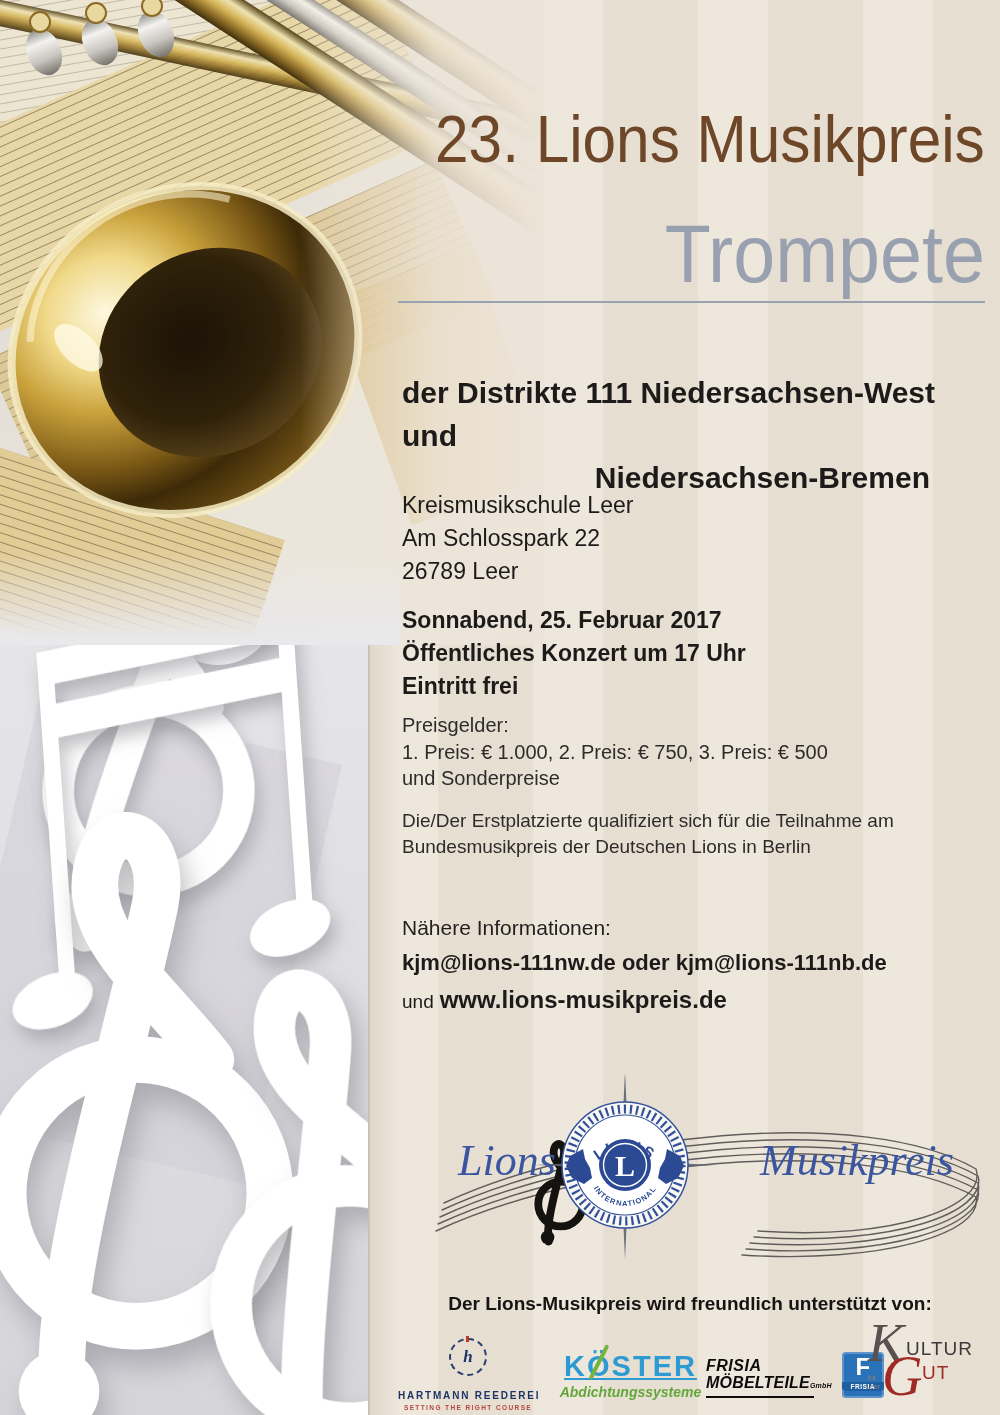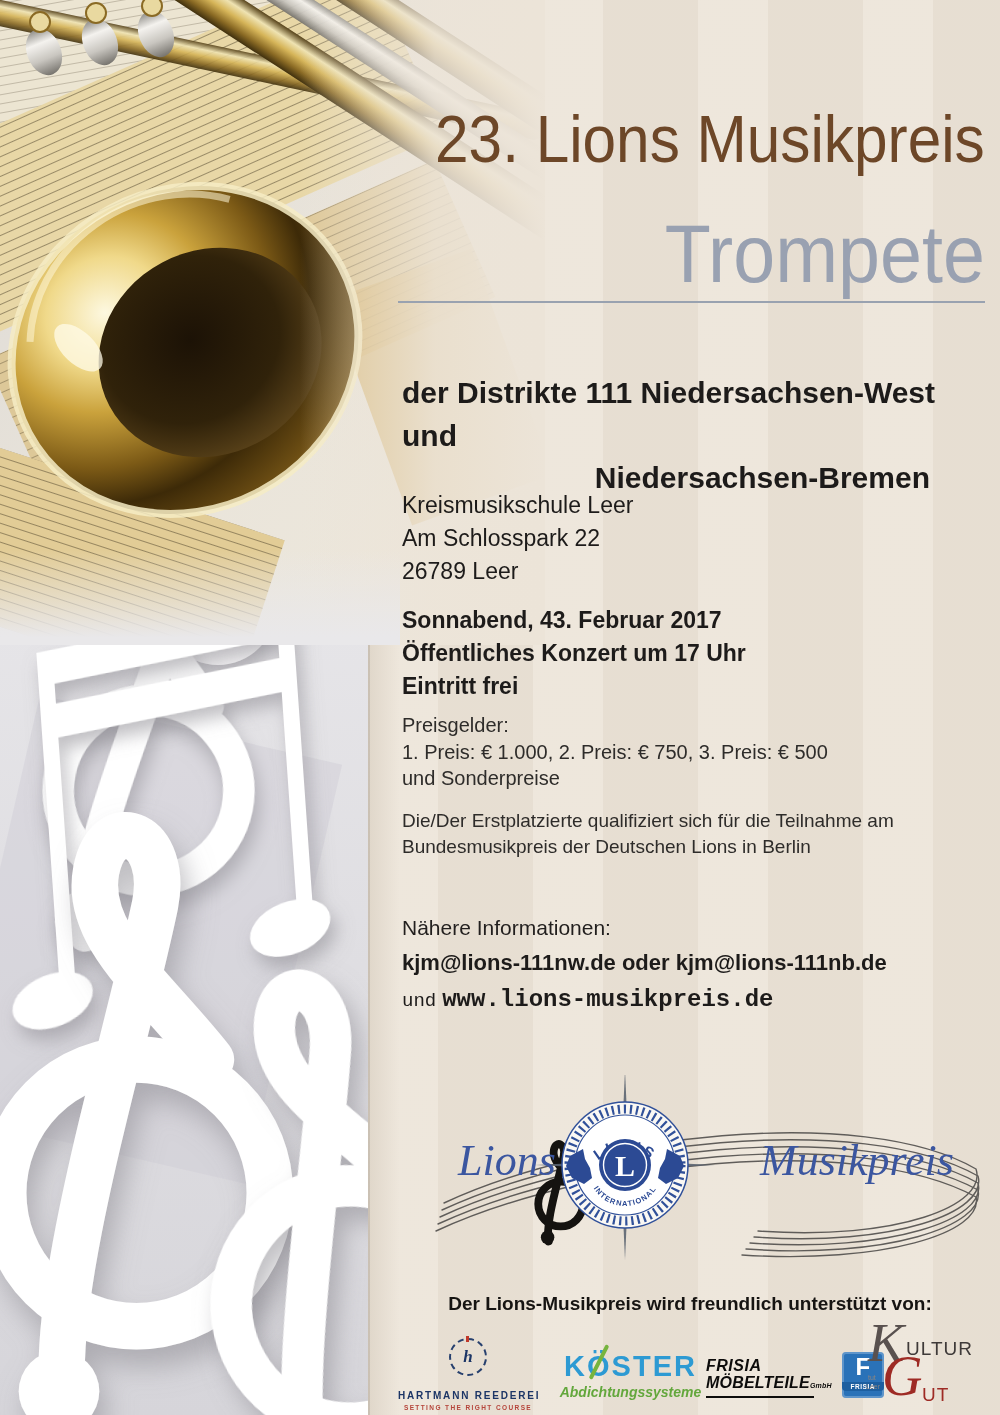--- a/index.html
+++ b/index.html
@@ -36,53 +36,53 @@
     transform:scaleX(.92);transform-origin:100% 50%;white-space:nowrap;z-index:3;}
   .title-rule{left:398px;right:15px;top:301px;height:2px;background:#99a2b0;z-index:3;}
   .heading-block{left:402px;top:372px;width:540px;font-size:30px;font-weight:700;line-height:1.42;z-index:3;}
   .heading-block .l2{text-align:right;padding-right:12px;}
   .venue-block{left:402px;top:489px;font-size:23px;font-weight:400;line-height:1.44;z-index:3;}
   .event-block{left:402px;top:604px;font-size:23px;font-weight:700;line-height:1.44;z-index:3;}
   .prize-block{left:402px;top:712px;font-size:20px;font-weight:400;line-height:1.33;color:#2e2c2a;z-index:3;}
   .qualify-block{left:402px;top:808px;font-size:19px;font-weight:400;line-height:1.38;color:#2e2c2a;z-index:3;}
   .contact-label{left:402px;top:916px;font-size:21px;font-weight:400;color:#221f1e;z-index:3;}
   .contact-emails{left:402px;top:950px;font-size:22px;font-weight:700;z-index:3;}
-  .contact-web{left:402px;top:986px;font-size:24px;font-weight:700;z-index:3;font-family:Liberation Mono, monospace;}
+  .contact-web{left:402px;top:986px;font-size:24px;font-weight:700;z-index:3;}
   .contact-web .prefix{font-size:19px;font-weight:400;margin-right:6px;}
   .support-heading{left:390px;top:1293px;width:600px;text-align:center;font-size:19px;font-weight:600;color:#161412;z-index:3;}
   
   .sponsor{z-index:3;}
   .hartmann{left:398px;top:1338px;width:140px;text-align:center;}
   .hartmann .ring{width:34px;height:34px;margin:0 auto;border:2px dashed #27406e;border-radius:50%;
     position:relative;display:flex;align-items:center;justify-content:center;}
   .hartmann .ring .tick{position:absolute;top:-4px;left:15px;width:3px;height:6px;background:#c0392b;}
   .hartmann .mono{font-family:"Liberation Serif",serif;font-style:italic;font-weight:700;font-size:17px;color:#1c3566;}
   .hartmann .name{margin-top:14px;font-size:10px;font-weight:700;letter-spacing:1.8px;color:#1c3566;white-space:nowrap;}
   .hartmann .tagline{margin-top:3px;font-size:6.5px;font-weight:700;letter-spacing:1.4px;color:#b5443a;white-space:nowrap;}
   .koester{left:548px;top:1350px;width:165px;text-align:center;}
-  .koester .wordmark{position:relative;display:inline-block;font-size:29px;font-weight:800;letter-spacing:2px;color:#2d9ad3;}
+  .koester .wordmark{position:relative;display:inline-block;font-size:29px;font-weight:800;letter-spacing:2px;color:#2d9ad3;text-decoration:underline;}
   .koester .slash{position:absolute;left:33px;top:-7px;width:4px;height:38px;background:#76b43e;transform:rotate(27deg);border-radius:2px;}
   .koester .sub{margin-top:1px;font-size:14px;font-style:italic;font-weight:700;color:#63a73c;}
   .frisia{left:706px;top:1352px;display:flex;align-items:flex-end;gap:10px;}
   .frisia .txt{color:#0d0c0b;font-weight:800;font-style:italic;line-height:1.02;}
   .frisia .t1{font-size:16px;letter-spacing:.5px;}
   .frisia .t2{font-size:16px;letter-spacing:.2px;}
   .frisia .suffix{font-size:7px;font-weight:700;}
   .frisia .rule{margin-top:5px;height:2px;background:#0d0c0b;width:108px;}
   .frisia .box{width:42px;height:46px;background:#2a72b8;border-radius:4px;display:flex;flex-direction:column;
     align-items:center;justify-content:flex-start;box-shadow:inset 0 0 0 2px rgba(255,255,255,.25);}
   .frisia .box .f{color:#fff;font-size:24px;font-weight:800;line-height:30px;}
   .frisia .box .lbl{width:100%;text-align:center;background:#1d5fa0;color:#fff;font-size:6.5px;font-weight:700;
     letter-spacing:.5px;border-radius:0 0 4px 4px;padding:1px 0;}
   .kultur{left:860px;top:1322px;width:128px;height:95px;}
   .kultur span{position:absolute;white-space:nowrap;}
   .kultur .k{left:8px;top:-10px;font-family:"Liberation Serif",serif;font-style:italic;font-size:54px;color:#59514f;}
   .kultur .ultur{left:46px;top:16px;font-size:19px;letter-spacing:1px;color:#3f3a39;}
   .kultur .g{left:22px;top:22px;font-family:"Liberation Serif",serif;font-style:italic;font-size:56px;color:#9e2b25;}
-  .kultur .ut{left:62px;top:62px;font-size:19px;letter-spacing:1px;color:#9e2b25;}
+  .kultur .ut{left:62px;top:40px;font-size:19px;letter-spacing:1px;color:#9e2b25;}
   .kultur .tiny{font-size:7px;color:#8a8480;}
   .kultur .tiny1{left:8px;top:52px;}
   .kultur .tiny2{left:6px;top:61px;}
 </style>
 </head>
 <body>
 
 <div class="poster">
 
   <div class="left-col">
@@ -210,21 +210,21 @@
     <div class="l2">Niedersachsen-Bremen</div>
   </div>
 
   <div class="abs venue-block">
     <div>Kreismusikschule Leer</div>
     <div>Am Schlosspark 22</div>
     <div>26789 Leer</div>
   </div>
 
   <div class="abs event-block">
-    <div>Sonnabend, 43. Februar 2017</div>
+    <div>Sonnabend, 25. Februar 2017</div>
     <div>Öffentliches Konzert um 17 Uhr</div>
     <div>Eintritt frei</div>
   </div>
 
   <div class="abs prize-block">
     <div>Preisgelder:</div>
     <div>1. Preis: € 1.000, 2. Preis: € 750, 3. Preis: € 500</div>
     <div>und Sonderpreise</div>
   </div>
 

